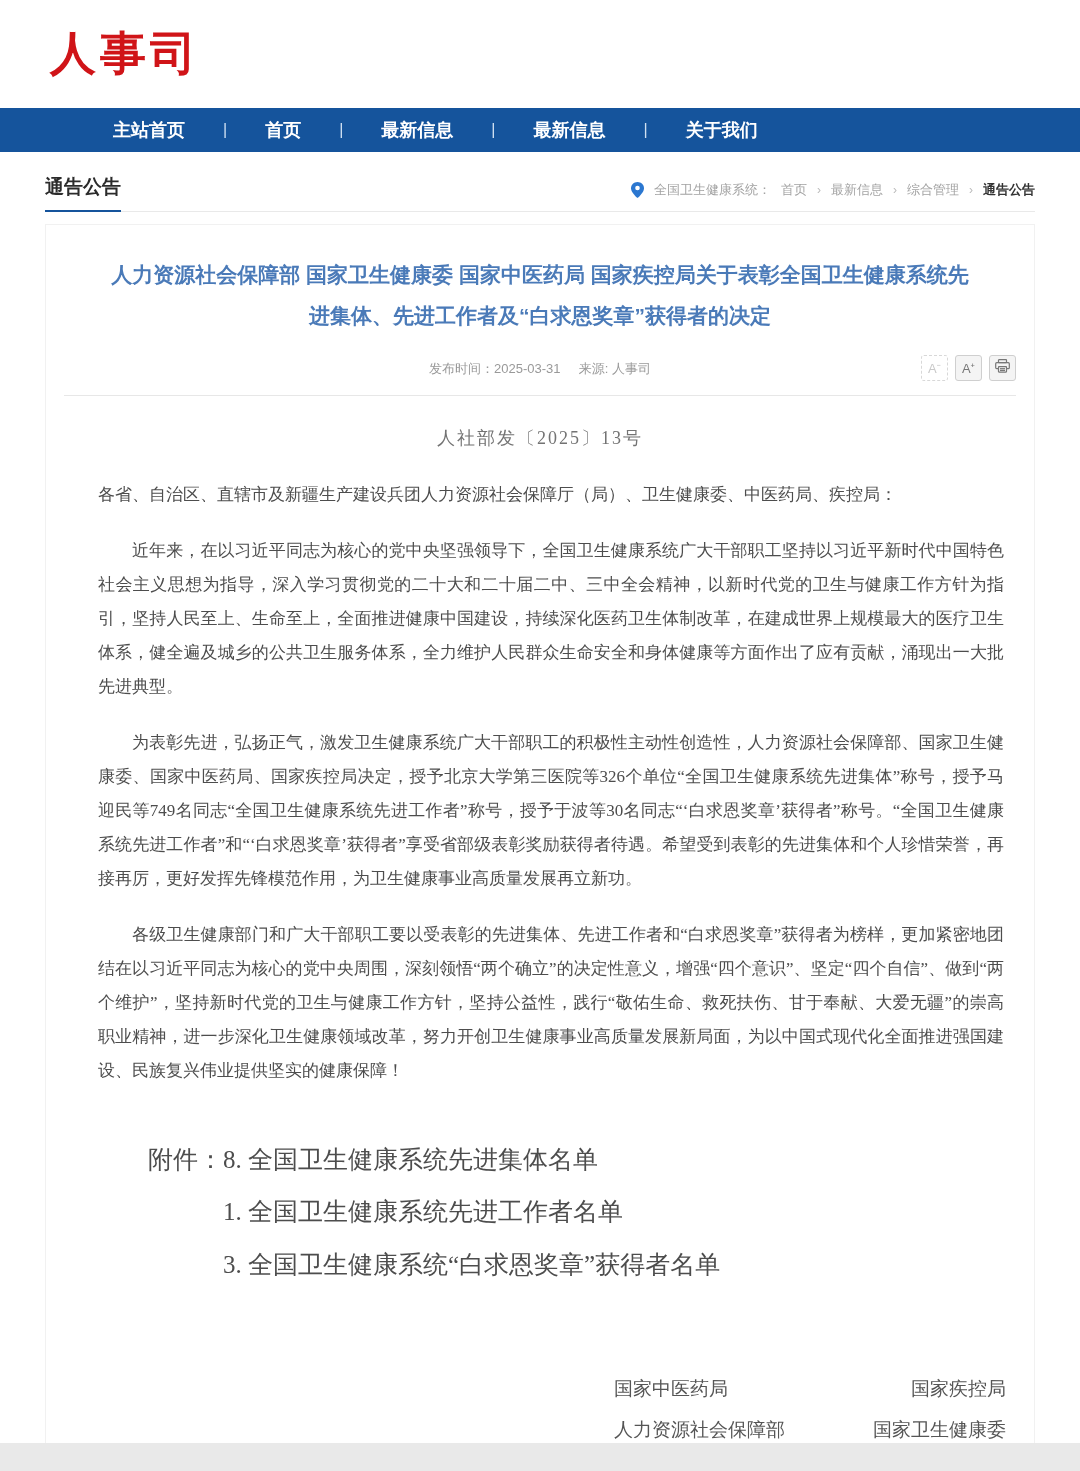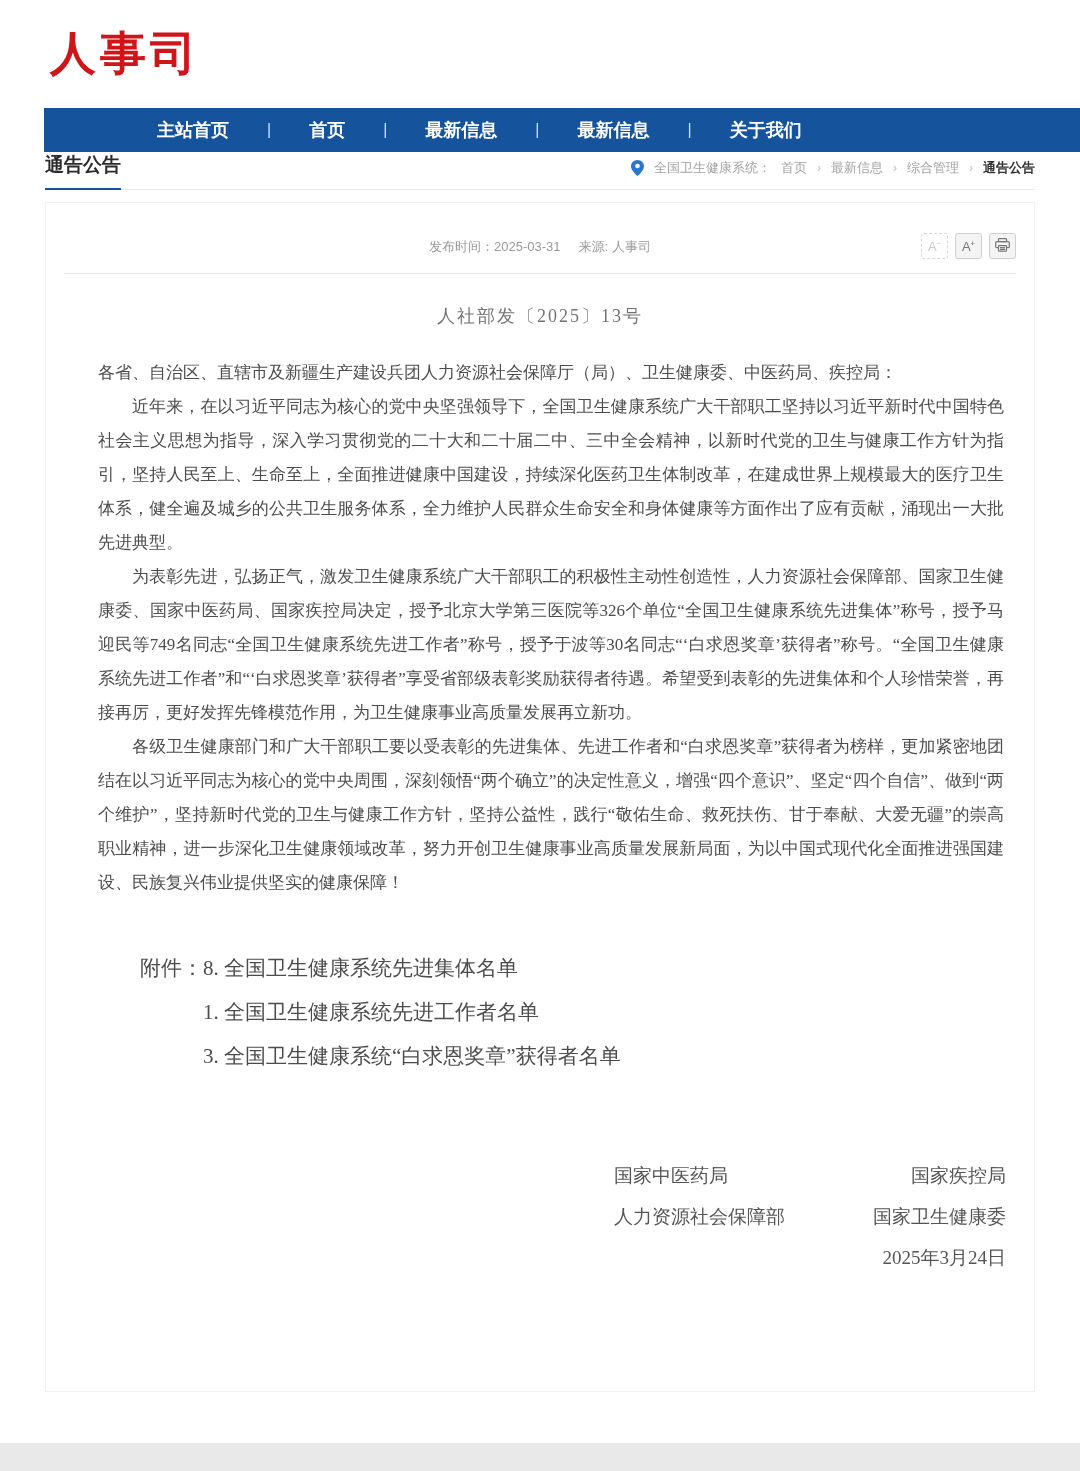--- a/index.html
+++ b/index.html
@@ -13,31 +13,31 @@
   
   .site-header { height: 108px; background: #fff; display: flex; align-items: center; }
   .logo {
     margin-left: 50px; font-size: 46px; font-weight: 700; color: #d01418;
     letter-spacing: 4px; font-family: "Liberation Sans", sans-serif;
   }
 
   
   .main-nav {
     height: 44px; background: #15549c; display: flex; align-items: center;
-    padding-left: 75px; gap: 0; margin-left: 44px;
+    padding-left: 75px; gap: 0;
   }
   .nav-item {
     color: #fff; font-size: 18px; font-weight: 700; text-decoration: none;
     padding: 0 38px; cursor: pointer; white-space: nowrap;
   }
   .nav-sep { color: #cfe0f2; font-size: 16px; font-weight: 400; }
 
   
   .section-row {
-    margin: 0 45px; display: flex; align-items: flex-end;
+    margin: 0 45px; padding-top: 22px; display: flex; align-items: flex-end;
     justify-content: space-between; border-bottom: 1px solid #e9e9e9;
   }
   .section-title {
     font-size: 19px; font-weight: 700; color: #2b2b2b;
     padding-bottom: 10px; border-bottom: 2px solid #15549c; margin-bottom: -1px;
   }
   .breadcrumb { display: flex; align-items: center; gap: 10px; padding-bottom: 12px;
     font-size: 13px; color: #a3a3a3; }
   .breadcrumb .crumb { color: #a3a3a3; text-decoration: none; cursor: pointer; }
   .breadcrumb .sep { color: #bbb; font-size: 12px; }
@@ -67,26 +67,26 @@
   .doc-number {
     text-align: center; margin-top: 30px; font-size: 18px; color: #737373;
     font-family: "Liberation Serif", "DejaVu Serif", serif; letter-spacing: 2px;
   }
 
   .article-body {
     margin-top: 28px; padding: 0 30px 0 52px;
     font-family: Liberation Serif, serif;
     font-size: 17px; color: #4d4d4d; line-height: 2.0; text-align: justify;
   }
-  .article-body p.indent { text-indent: 2em; }
+  .article-body p.indent { text-indent: 2em; margin-top: 22px; }
 
   .attachments {
     margin: 46px 0 0 52px; padding-left: 2em; display: flex;
     font-family: "Liberation Serif", "DejaVu Serif", serif;
-    font-size: 21px; color: #4d4d4d; line-height: 2.1;
+    font-size: 25px; color: #4d4d4d; line-height: 2.1;
   }
   .attachments .items div { white-space: nowrap; }
 
   .signature-block {
     width: 392px; margin: 78px 28px 0 auto;
     font-family: "Liberation Serif", "DejaVu Serif", serif;
     font-size: 19px; color: #555; line-height: 2.15;
   }
   .signature-block .sig-row { display: flex; justify-content: space-between; }
   .signature-block .sig-date { text-align: right; }
@@ -130,20 +130,21 @@
     <a class="crumb">最新信息</a>
     <span class="sep">›</span>
     <a class="crumb">综合管理</a>
     <span class="sep">›</span>
     <span class="current">通告公告</span>
   </div>
 </div>
 
 <main class="article-card">
 
+  <h1 class="article-title">人力资源社会保障部 国家卫生健康委 国家中医药局 国家疾控局关于表彰全国卫生健康系统先进集体、先进工作者及“白求恩奖章”获得者的决定</h1>
 
   <div class="meta-row">
     <span>发布时间：</span><span>2025-03-31</span>
     <span>&nbsp;&nbsp;&nbsp;</span>
     <span>来源: </span><span>人事司</span>
     <span class="tools">
       <button class="tool-btn disabled">A⁻</button>
       <button class="tool-btn">A⁺</button>
       <button class="tool-btn">
         <span>

